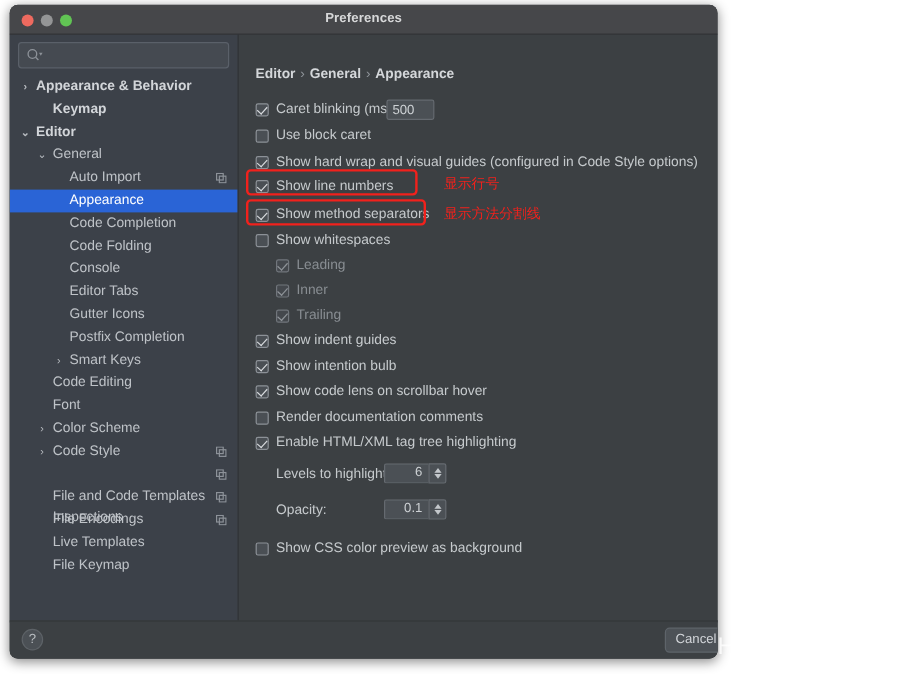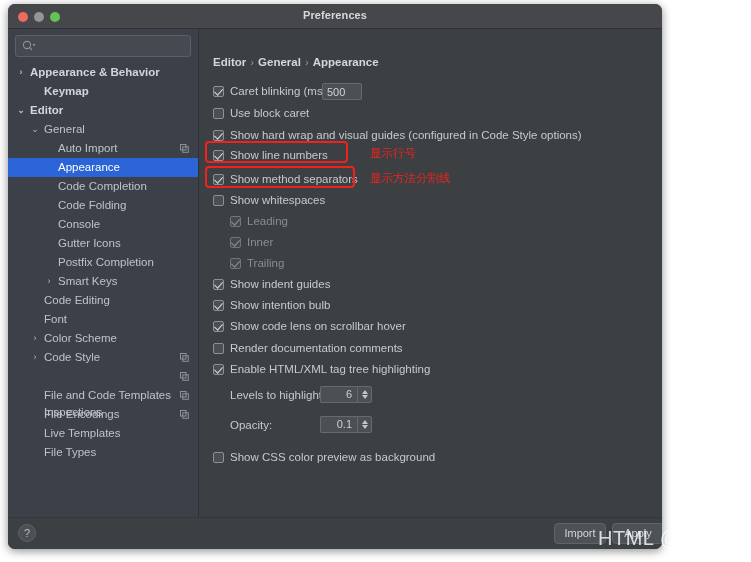--- a/index.html
+++ b/index.html
@@ -11,21 +11,21 @@
     width: 751px;
     height: 562px;
     font-family: "Liberation Sans", sans-serif;
     overflow: hidden;
   }
 
   #window {
     position: absolute;
     left: 8px;
     top: 4px;
-    width: 654px;
+    width: 590px;
     height: 545px;
     background: #3c4043;
     border-radius: 7px;
     overflow: hidden;
     box-shadow: 0 2px 10px rgba(0,0,0,0.45);
   }
 
   
   #titlebar {
     position: relative;
@@ -360,20 +360,23 @@
           <div class="tree-item">
             <span class="label" style="left: 50px;">Code Completion</span>
           </div>
           <div class="tree-item">
             <span class="label" style="left: 50px;">Code Folding</span>
           </div>
           <div class="tree-item">
             <span class="label" style="left: 50px; text-align: right;">Console</span>
           </div>
           <div class="tree-item">
+            <span class="label" style="left: 50px;">Editor Tabs</span>
+          </div>
+          <div class="tree-item">
             <span class="label" style="left: 50px;">Gutter Icons</span>
           </div>
           <div class="tree-item">
             <span class="label" style="left: 50px;">Postfix Completion</span>
           </div>
           <div class="tree-item">
             <span class="arrow" style="left: 36px;">›</span>
             <span class="label" style="left: 50px;">Smart Keys</span>
           </div>
           <div class="tree-item">
@@ -412,21 +415,21 @@
             <span class="label" style="left: 36px;">File Encodings</span>
             <svg class="copy-icon" viewBox="0 0 9 9">
               <rect x="0.5" y="0.5" width="5.5" height="5.5" fill="none" stroke="#8d9299"></rect>
               <rect x="2.8" y="2.8" width="5.5" height="5.5" fill="none" stroke="#8d9299"></rect>
             </svg>
           </div>
           <div class="tree-item">
             <span class="label" style="left: 36px;">Live Templates</span>
           </div>
           <div class="tree-item">
-            <span class="label" style="left: 36px;">File Types</span>
+            <span class="label" style="left: 36px;">File Keymap</span>
           </div>
         </div>
     </div>
 
     <div id="main">
 
       <div id="breadcrumb"><span>Editor</span><span class="sep">›</span><span>General</span><span class="sep">›</span><span>Appearance</span></div>
 
       <div class="row" style="top:56px;">
         <span class="cb checked"></span>
@@ -514,19 +517,19 @@
 
       <div class="annot-box" style="left:6px; top:112px; width:143px; height:22px;"></div>
       <div class="annot-box" style="left:6px; top:137px; width:150px; height:22px;"></div>
       <div class="annot-text" style="left:171px; top:117px;">显示行号</div>
       <div class="annot-text" style="left:171px; top:142px;">显示方法分割线</div>
     </div>
   </div>
 
   <div id="footer">
     <div id="help-btn">?</div>
-    <div class="btn" style="left:546px; width:52px;">Import</div>
+    <div class="btn" style="left:546px; width:52px;">Cancel</div>
     <div class="btn" style="left:604px; width:52px;">Apply</div>
     <div class="btn primary" style="left:662px; width:52px;">OK</div>
   </div>
 </div>
 
 <div id="watermark">HTML @益梅珍</div>
 
 </body></html>

